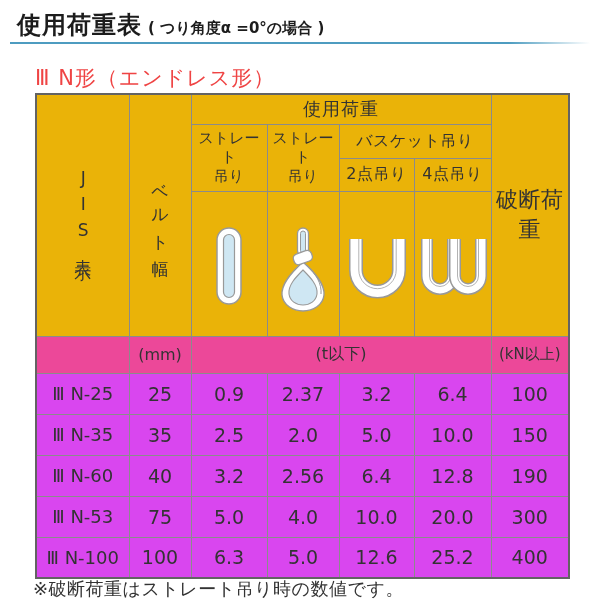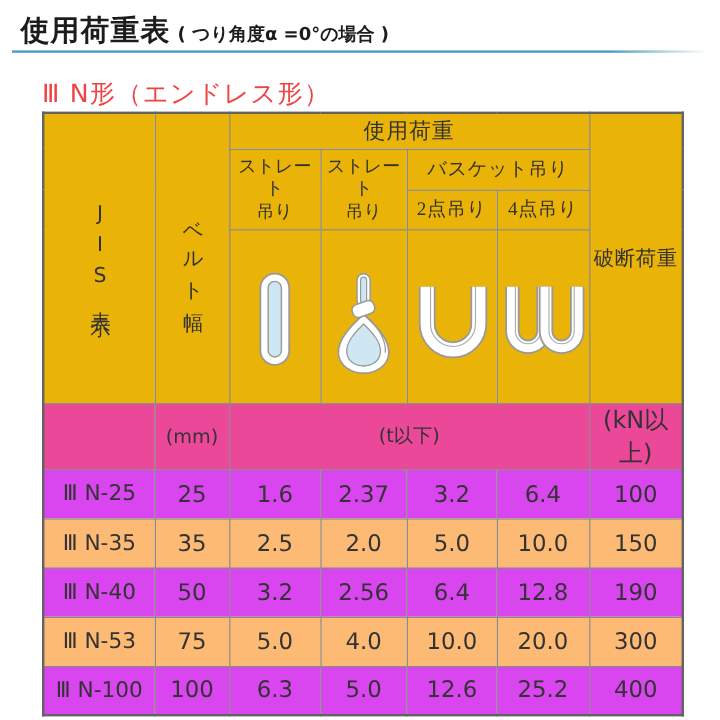--- a/index.html
+++ b/index.html
@@ -24,36 +24,36 @@
   
   table.spec {
     position: absolute; left: 35px; top: 93px;
     width: 533px; border-collapse: collapse; table-layout: fixed;
     border: 2px solid #636363;
   }
   table.spec td { border: 1px solid #8b8b8b; text-align: center; vertical-align: middle; padding: 0; }
   .blue { background: #eab308; }
   .hload { font-size: 18px; letter-spacing: 1px; }
   .h2line { font-size: 15px; line-height: 1.25; }
-  .h1line { font-size: 16px; letter-spacing: 0.5px; font-family: Liberation Serif, serif; }
-  .hbreak { font-size: 17px; letter-spacing: 0.5px; }
+  .h1line { font-size: 16px; letter-spacing: 0.5px; }
+  .hbreak { font-size: 22px; letter-spacing: 0.5px; }
   .vtext {
     writing-mode: vertical-rl; text-orientation: upright;
     display: inline-block; font-size: 17px; letter-spacing: 6px; line-height: 1;
   }
   tr.r-top    { height: 30px; }
   tr.r-basket { height: 34px; margin-top: 42px; }
   tr.r-points { height: 33px; }
   tr.r-illus  { height: 145px; }
   tr.r-units  { height: 37px; background: #ec4899; font-size: 16px; padding-left: 48px; }
   tr.r-data   { height: 41px; font-size: 19px; }
   tr.r-alt    { background: #d946ef; }
-  tr.r-plain  { background: #fdba74; }
+  tr.r-plain  { background: #d946ef; }
   td.jis-cell { text-align: left; padding-left: 9px; font-size: 18px; }
-  td.kn-unit  { font-size: 20px; }
+  td.kn-unit  { font-size: 15px; }
   .illus-cell svg { display: block; }
 
   
   .footnote { position: absolute; left: 33px; top: 577px; font-size: 18px; color: #333; letter-spacing: 0.5px; }
 </style>
 </head>
 <body>
 
 <div class="page">
 
@@ -140,38 +140,38 @@
       <tr class="r-units">
         <td></td>
         <td>(mm)</td>
         <td colspan="4">(t以下)</td>
         <td class="kn-unit">(kN以上)</td>
       </tr>
 
       <tr class="r-data r-alt">
         <td class="jis-cell">Ⅲ N-25</td>
         <td>25</td>
-        <td>1.6</td>
+        <td>0.9</td>
         <td>2.37</td>
         <td>3.2</td>
         <td>6.4</td>
         <td>100</td>
       </tr>
       <tr class="r-data r-plain">
         <td class="jis-cell">Ⅲ N-35</td>
         <td>35</td>
         <td>2.5</td>
         <td>2.0</td>
         <td>5.0</td>
         <td>10.0</td>
         <td>150</td>
       </tr>
       <tr class="r-data r-alt">
-        <td class="jis-cell">Ⅲ N-40</td>
-        <td>50</td>
+        <td class="jis-cell">Ⅲ N-60</td>
+        <td>40</td>
         <td>3.2</td>
         <td>2.56</td>
         <td>6.4</td>
         <td>12.8</td>
         <td>190</td>
       </tr>
       <tr class="r-data r-plain">
         <td class="jis-cell">Ⅲ N-53</td>
         <td>75</td>
         <td>5.0</td>
@@ -185,14 +185,15 @@
         <td>100</td>
         <td>6.3</td>
         <td>5.0</td>
         <td>12.6</td>
         <td>25.2</td>
         <td>400</td>
       </tr>
     </tbody>
   </table>
 
+  <div class="footnote">※破断荷重はストレート吊り時の数値です。</div>
 
 </div>
 
 </body></html>

